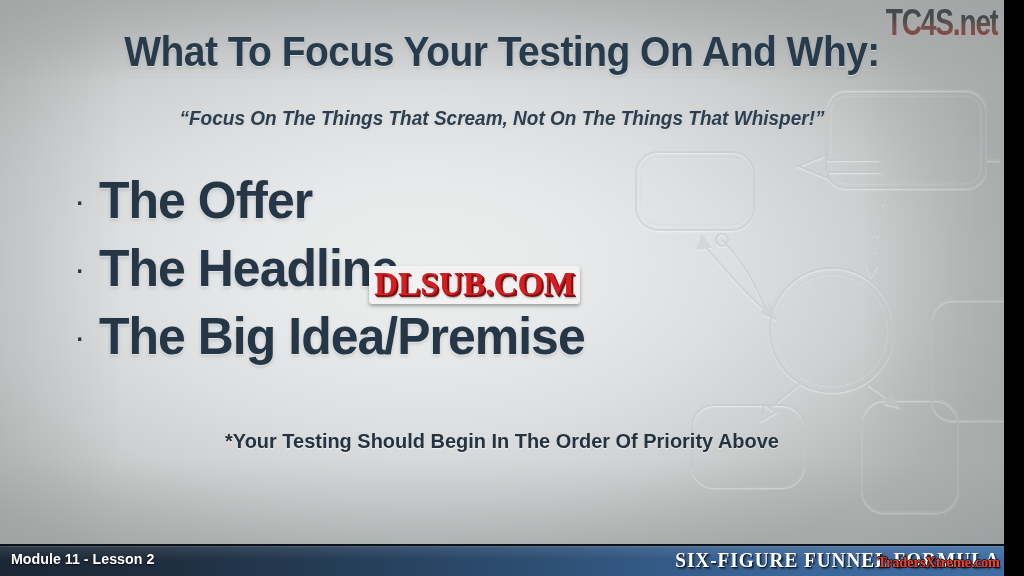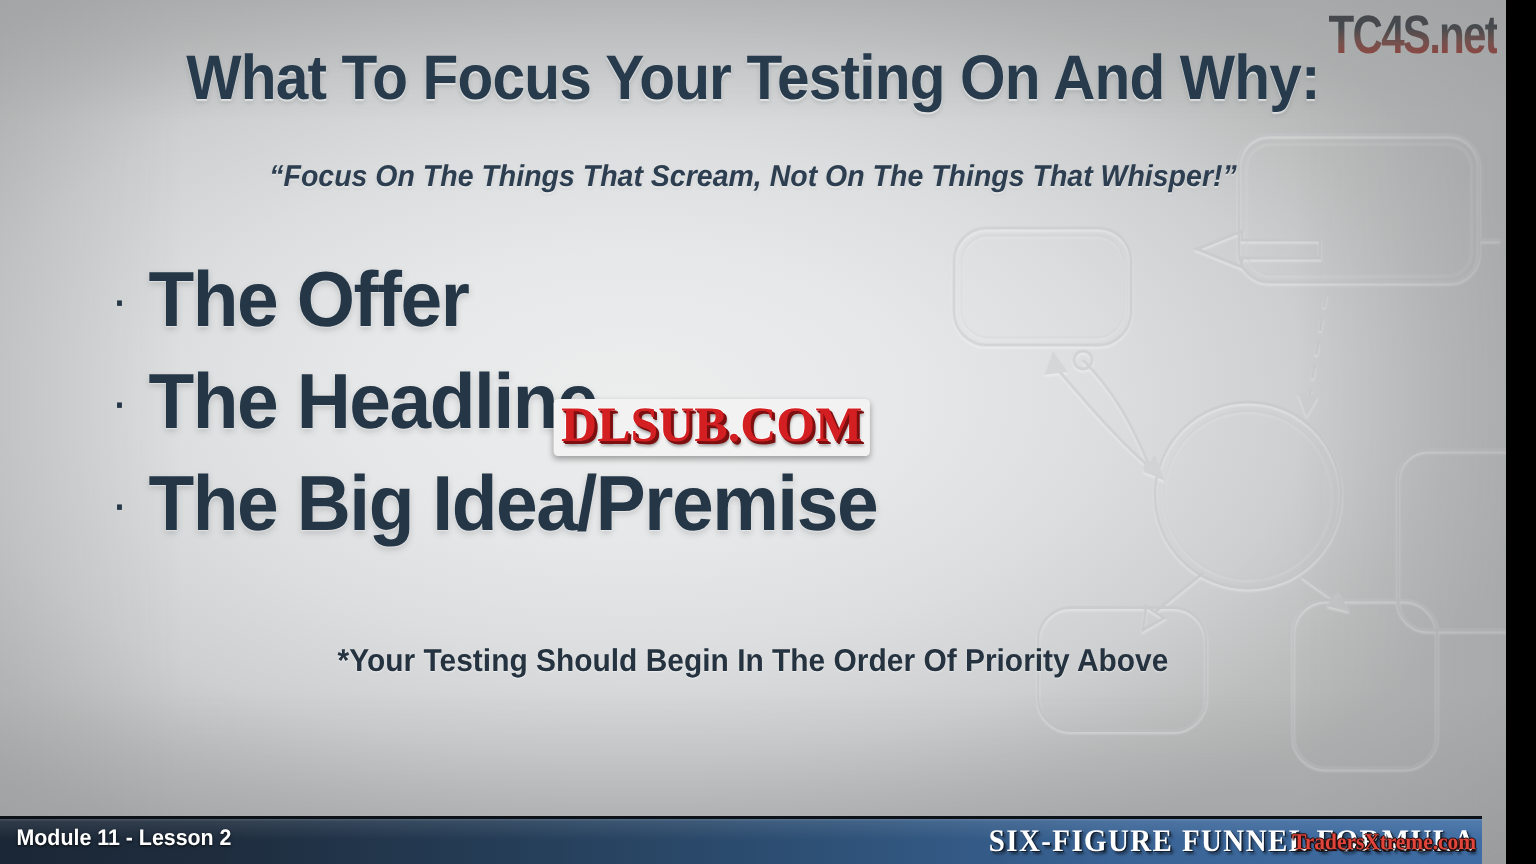--- a/index.html
+++ b/index.html
@@ -164,21 +164,21 @@
       1px 1px 0 #7d0f11,
       2px 2px 0 #7d0f11,
       2px 3px 2px rgba(0,0,0,0.35);
     transform: scaleX(1.02);
     white-space: nowrap;
   }
 
   
   .footer {
     position: absolute;
-    left: 0; right: 16px;
+    left: 0; right: 0;
     bottom: 0;
     height: 30px;
     background:
       linear-gradient(to right,
         #1b2736 0%,
         #1e2c3d 14%,
         #253d57 34%,
         #2e5177 56%,
         #3a6496 76%,
         #3f6da3 100%);

